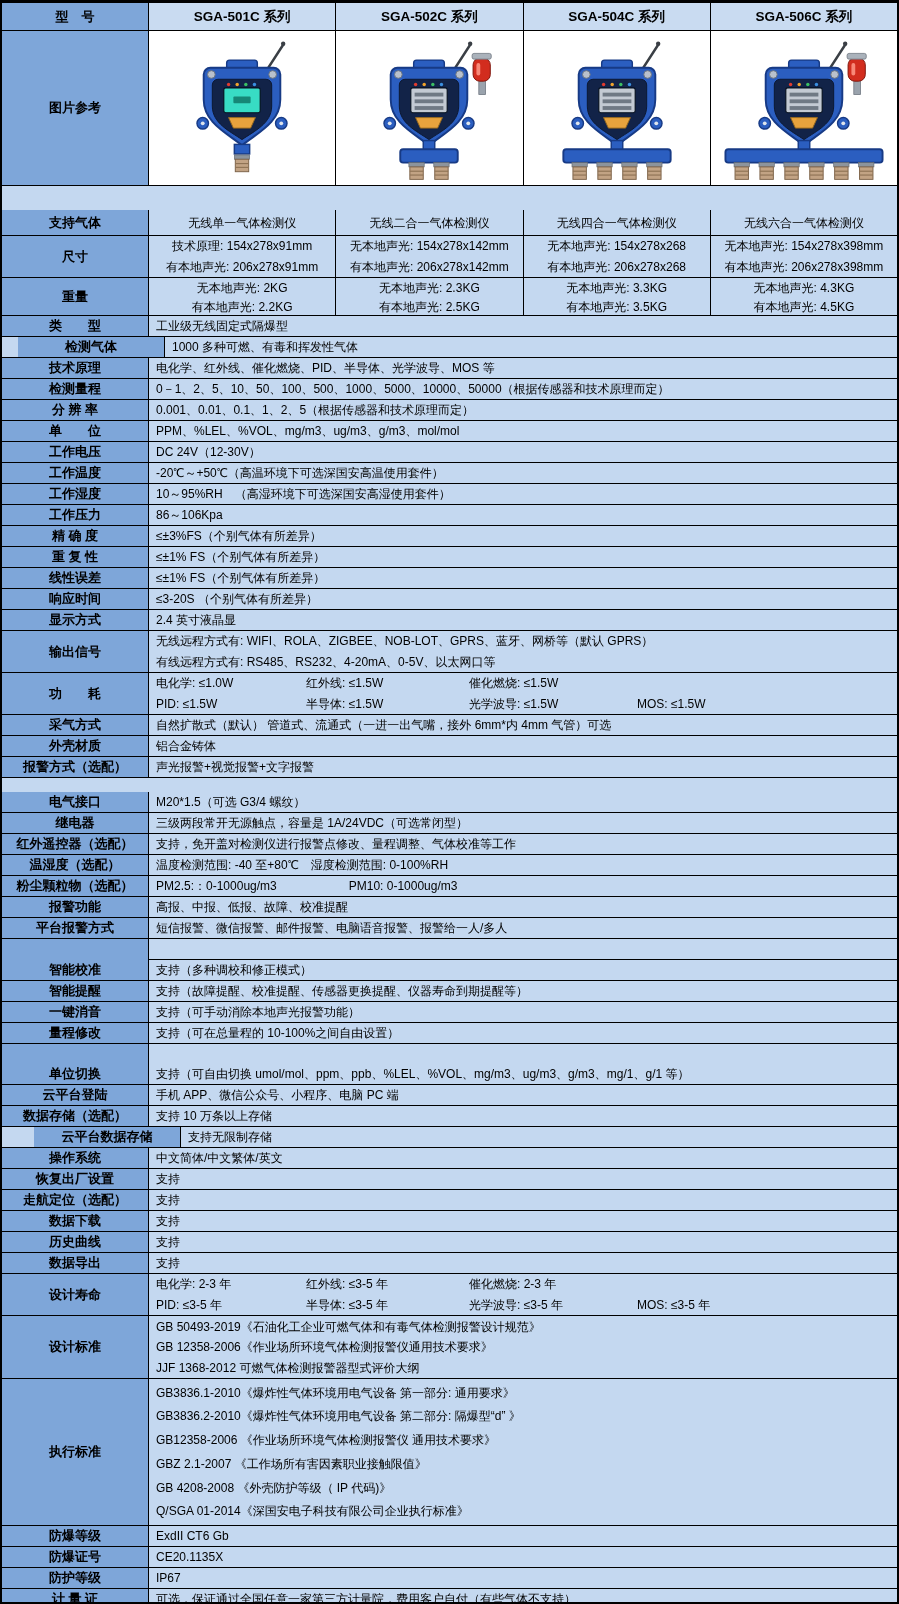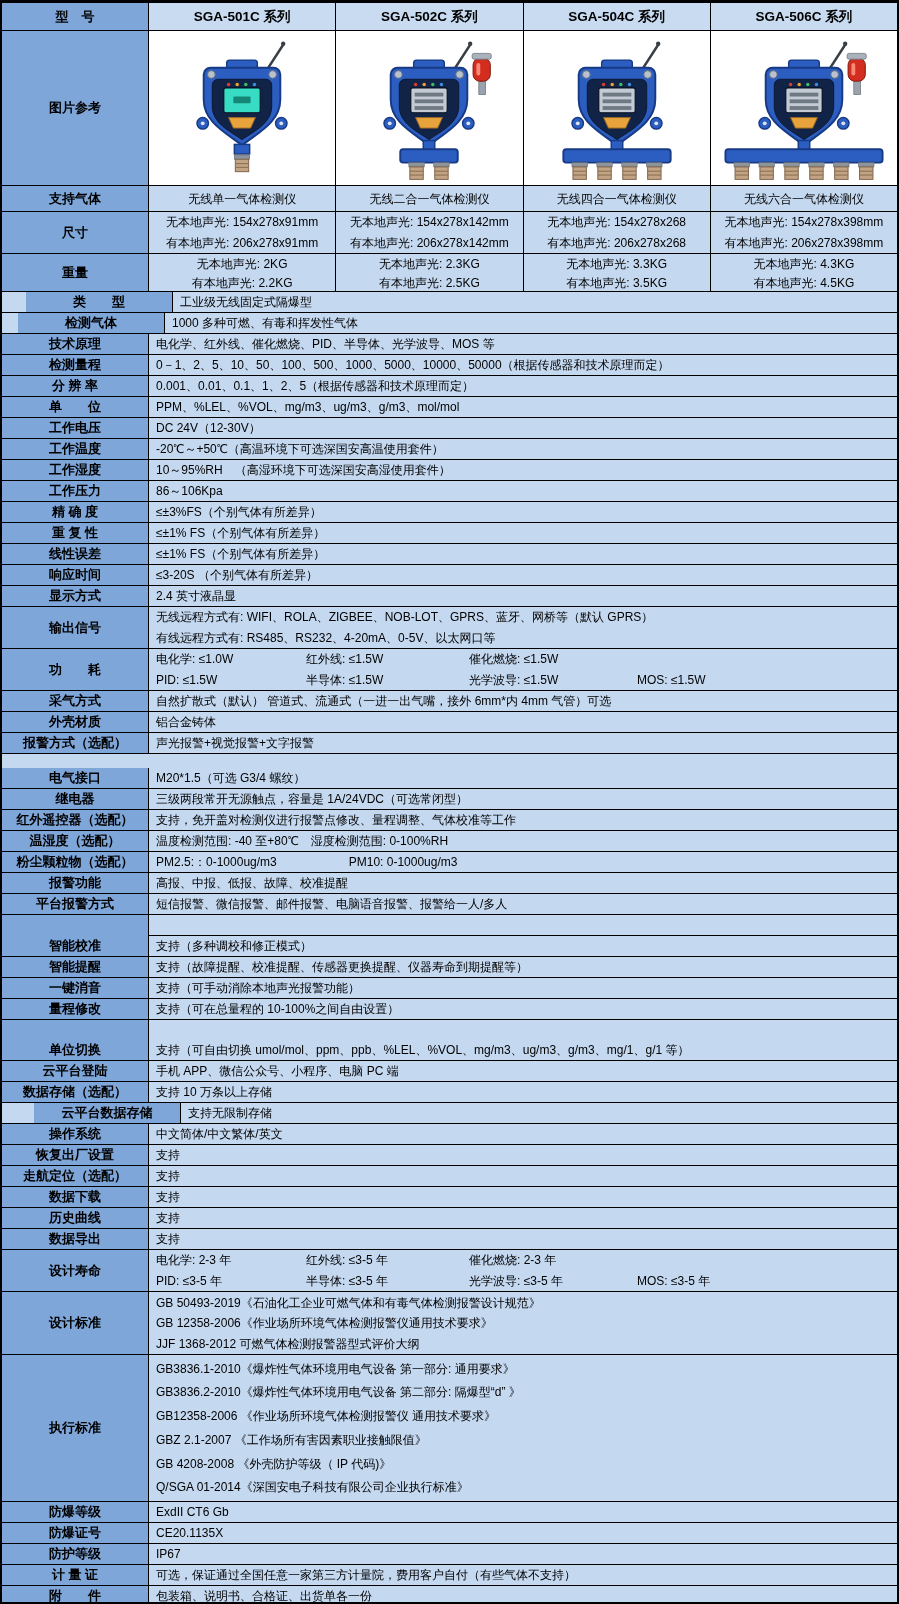--- a/index.html
+++ b/index.html
@@ -37,21 +37,21 @@
   }
   .row .mcell:last-child,.row .icell:last-child,.row .c4:last-child{border-right:none;}
   
   .imgrow{flex:3 0 155px;}
   .icell{
     flex:1;box-sizing:border-box;border-right:1px solid #000;background:#ffffff;
     display:flex;align-items:center;justify-content:center;overflow:hidden;
   }
   .icell svg{width:182px;height:148px;}
   
-  .gasrow{flex:0 0 26px;}
+  .gasrow{flex:0 0 26px;margin-top:24px;}
   .sizerow{flex:0 0 42px;}
   .wrow{flex:0 0 38px;}
   .c4{
     flex:1;box-sizing:border-box;border-right:1px solid #000;background:#c4d8f0;
     display:flex;flex-direction:column;align-items:center;justify-content:space-evenly;
     font-size:12px;text-align:center;
   }
   .c4 .line{justify-content:center;}
 </style>
 </head>
@@ -244,21 +244,21 @@
         <div class="line">无线四合一气体检测仪</div>
       </div>
     <div class="c4">
         <div class="line">无线六合一气体检测仪</div>
       </div>
   </div>
 
   <div class="row sizerow">
     <div class="lab">尺寸</div>
     <div class="c4">
-      <div class="line">无本地声光: 154x278x91mm</div>
+      <div class="line">技术原理: 154x278x91mm</div>
       <div class="line">有本地声光: 206x278x91mm</div>
     </div>
     <div class="c4">
       <div class="line">无本地声光: 154x278x142mm</div>
       <div class="line">有本地声光: 206x278x142mm</div>
     </div>
     <div class="c4">
       <div class="line">无本地声光: 154x278x268</div>
       <div class="line">有本地声光: 206x278x268</div>
     </div>
@@ -281,21 +281,21 @@
     <div class="c4">
       <div class="line">无本地声光: 3.3KG</div>
       <div class="line">有本地声光: 3.5KG</div>
     </div>
     <div class="c4">
       <div class="line">无本地声光: 4.3KG</div>
       <div class="line">有本地声光: 4.5KG</div>
     </div>
   </div>
 
-<div class="row" style="flex-basis: 21px; flex-grow: 1; padding-left: 24px;">
+<div class="row" style="flex-basis: 21px; flex-grow: 1;">
     <div class="lab">类　　型</div>
     <div class="val">
         <div class="line plain">工业级无线固定式隔爆型</div>
       </div>
   </div>
     <div class="row" style="flex-basis: 21px; flex-grow: 1; padding-left: 16px;">
     <div class="lab">检测气体</div>
     <div class="val">
         <div class="line plain">1000 多种可燃、有毒和挥发性气体</div>
       </div>

